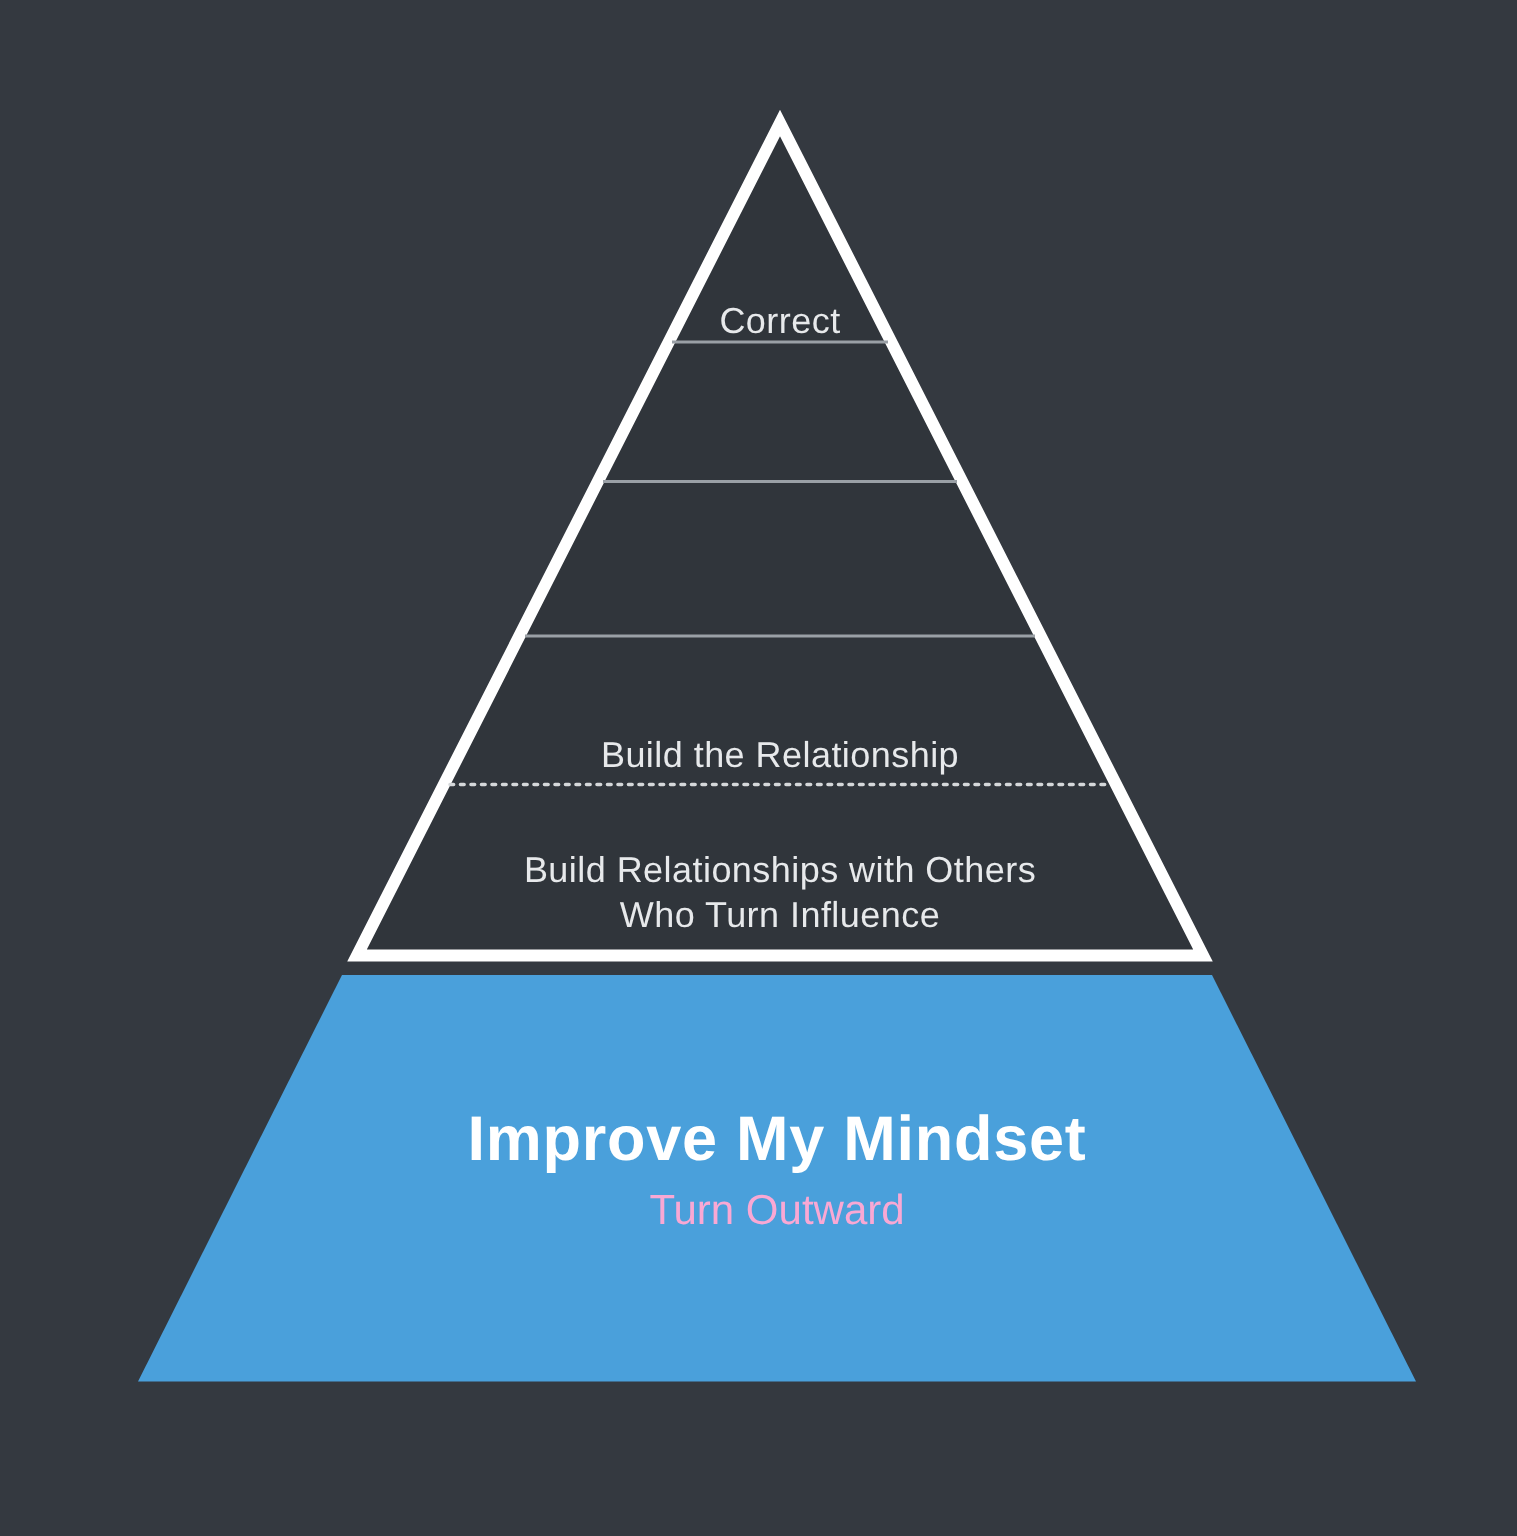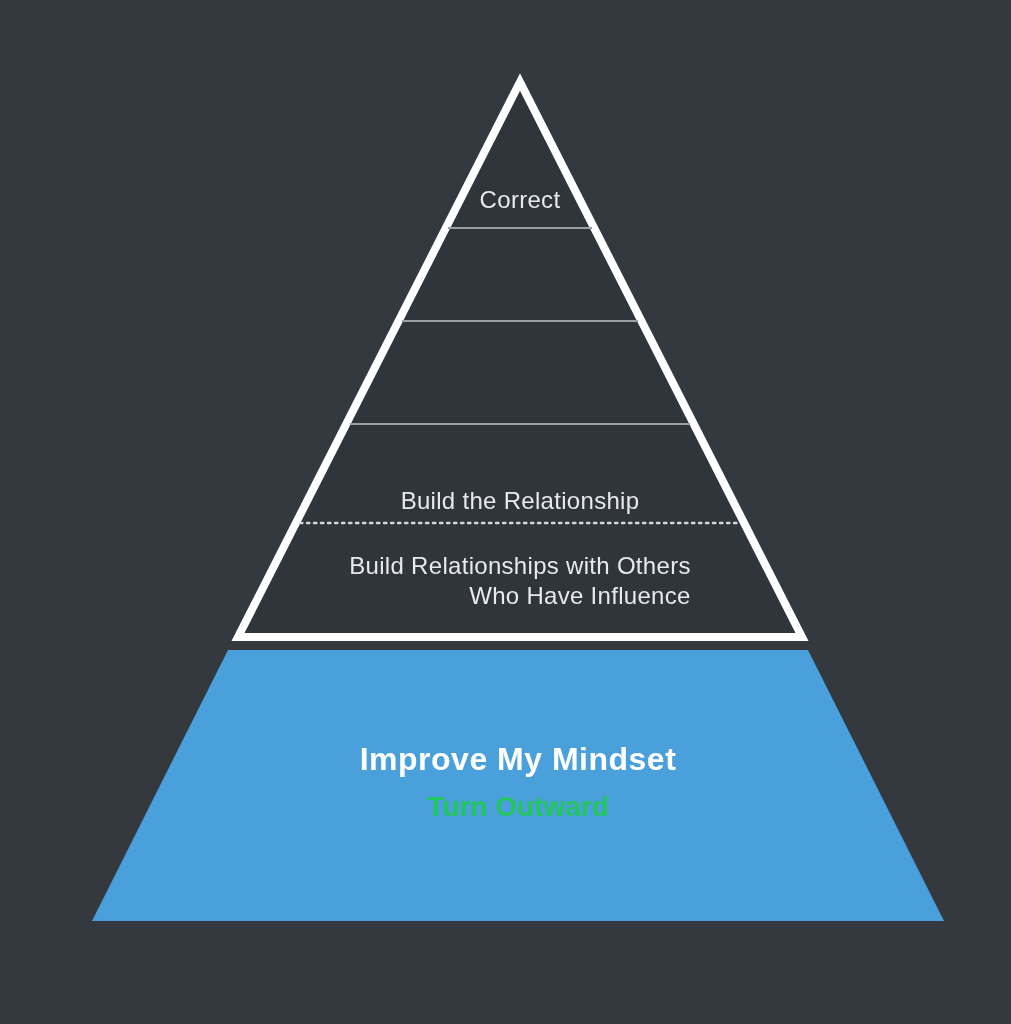--- a/index.html
+++ b/index.html
@@ -32,49 +32,50 @@
   .divider-dotted {
     stroke: #d5d8da;
     stroke-width: 2.4;
     stroke-dasharray: 2.4 4.6;
     stroke-linecap: round;
   }
   .tier-label {
     position: absolute;
     left: 520px;
     transform: translateX(-50%);
-    text-align: right;
+    text-align: center;
     white-space: pre-line;
     font-size: 24px;
     line-height: 30px;
     letter-spacing: 0.3px;
     color: #e7e9eb;
+    margin-top: 15px;
   }
   .base-title {
     position: absolute;
     left: 518px;
     transform: translateX(-50%);
     text-align: center;
     white-space: nowrap;
-    font-size: 32px;
+    font-size: 42px;
     line-height: 48px;
     font-weight: 700;
     letter-spacing: 0.5px;
     color: #ffffff;
   }
   .base-subtitle {
     position: absolute;
     left: 518px;
     transform: translateX(-50%);
     text-align: center;
     white-space: nowrap;
     font-size: 28px;
     line-height: 34px;
-    font-weight: 700;
-    color: #22c55e;
+    font-weight: 400;
+    color: #f9a8d4;
   }
 </style>
 </head>
 <body>
 
 <div class="stage">
 
   <svg width="1011" height="1024" viewBox="0 0 1011 1024" aria-hidden="true">
 
     <polygon points="228,650 808,650 944,921 92,921" fill="#4AA0DB"></polygon>
@@ -84,22 +85,22 @@
     <line class="divider" x1="448" y1="228" x2="592" y2="228"></line>
     <line class="divider" x1="402" y1="321" x2="638" y2="321"></line>
     <line class="divider" x1="350" y1="424" x2="690" y2="424"></line>
     <line class="divider-dotted" x1="300" y1="523" x2="740" y2="523"></line>
   </svg>
 
   <div class="tier-label" style="top:185px">Correct</div>
 
 
 
-  <div class="tier-label" style="top:486px">Build the Relationship</div>
+  <div class="tier-label" style="top:474px">Build the Relationship</div>
 
   <div class="tier-label" style="top:551px">Build Relationships with Others
-Who Have Influence</div>
+Who Turn Influence</div>
 
   <div class="base-title" style="top:735px">Improve My Mindset</div>
 
   <div class="base-subtitle" style="top:790px">Turn Outward</div>
 
 </div>
 
 </body></html>

